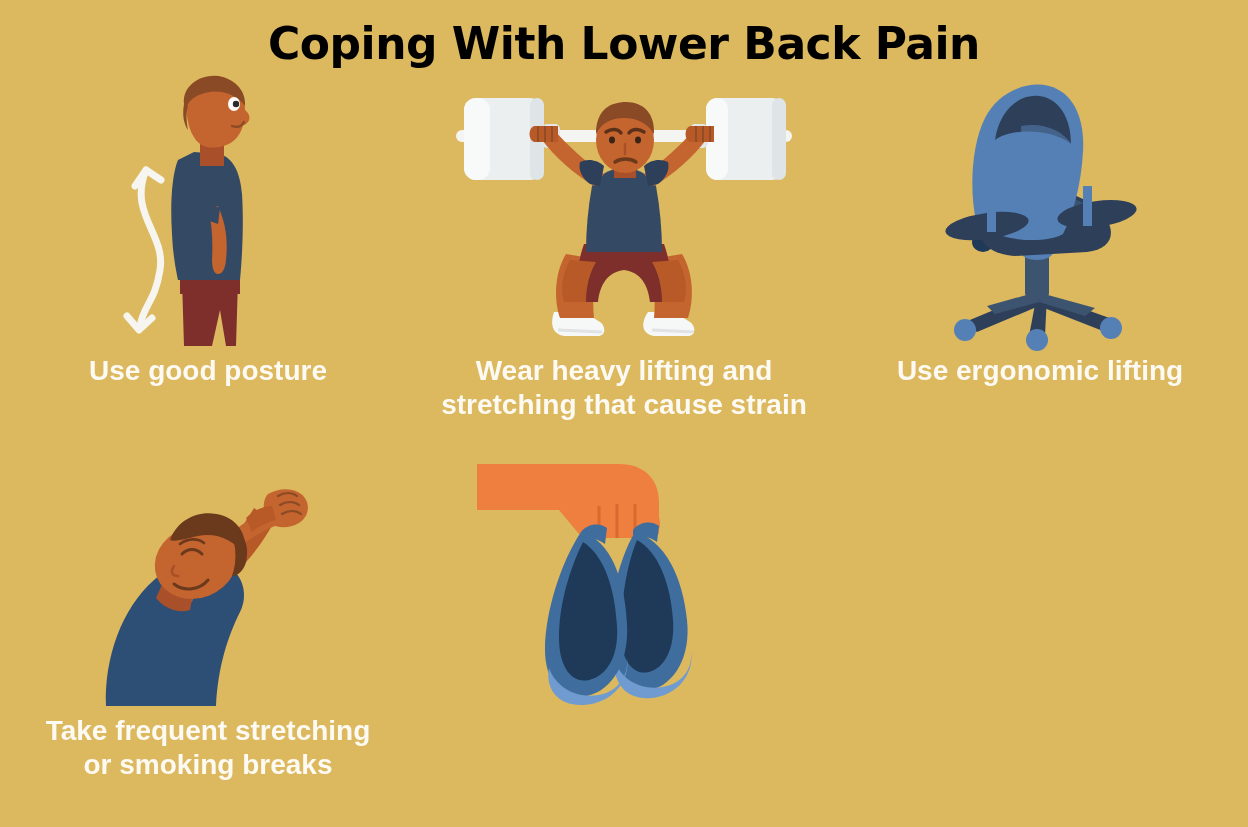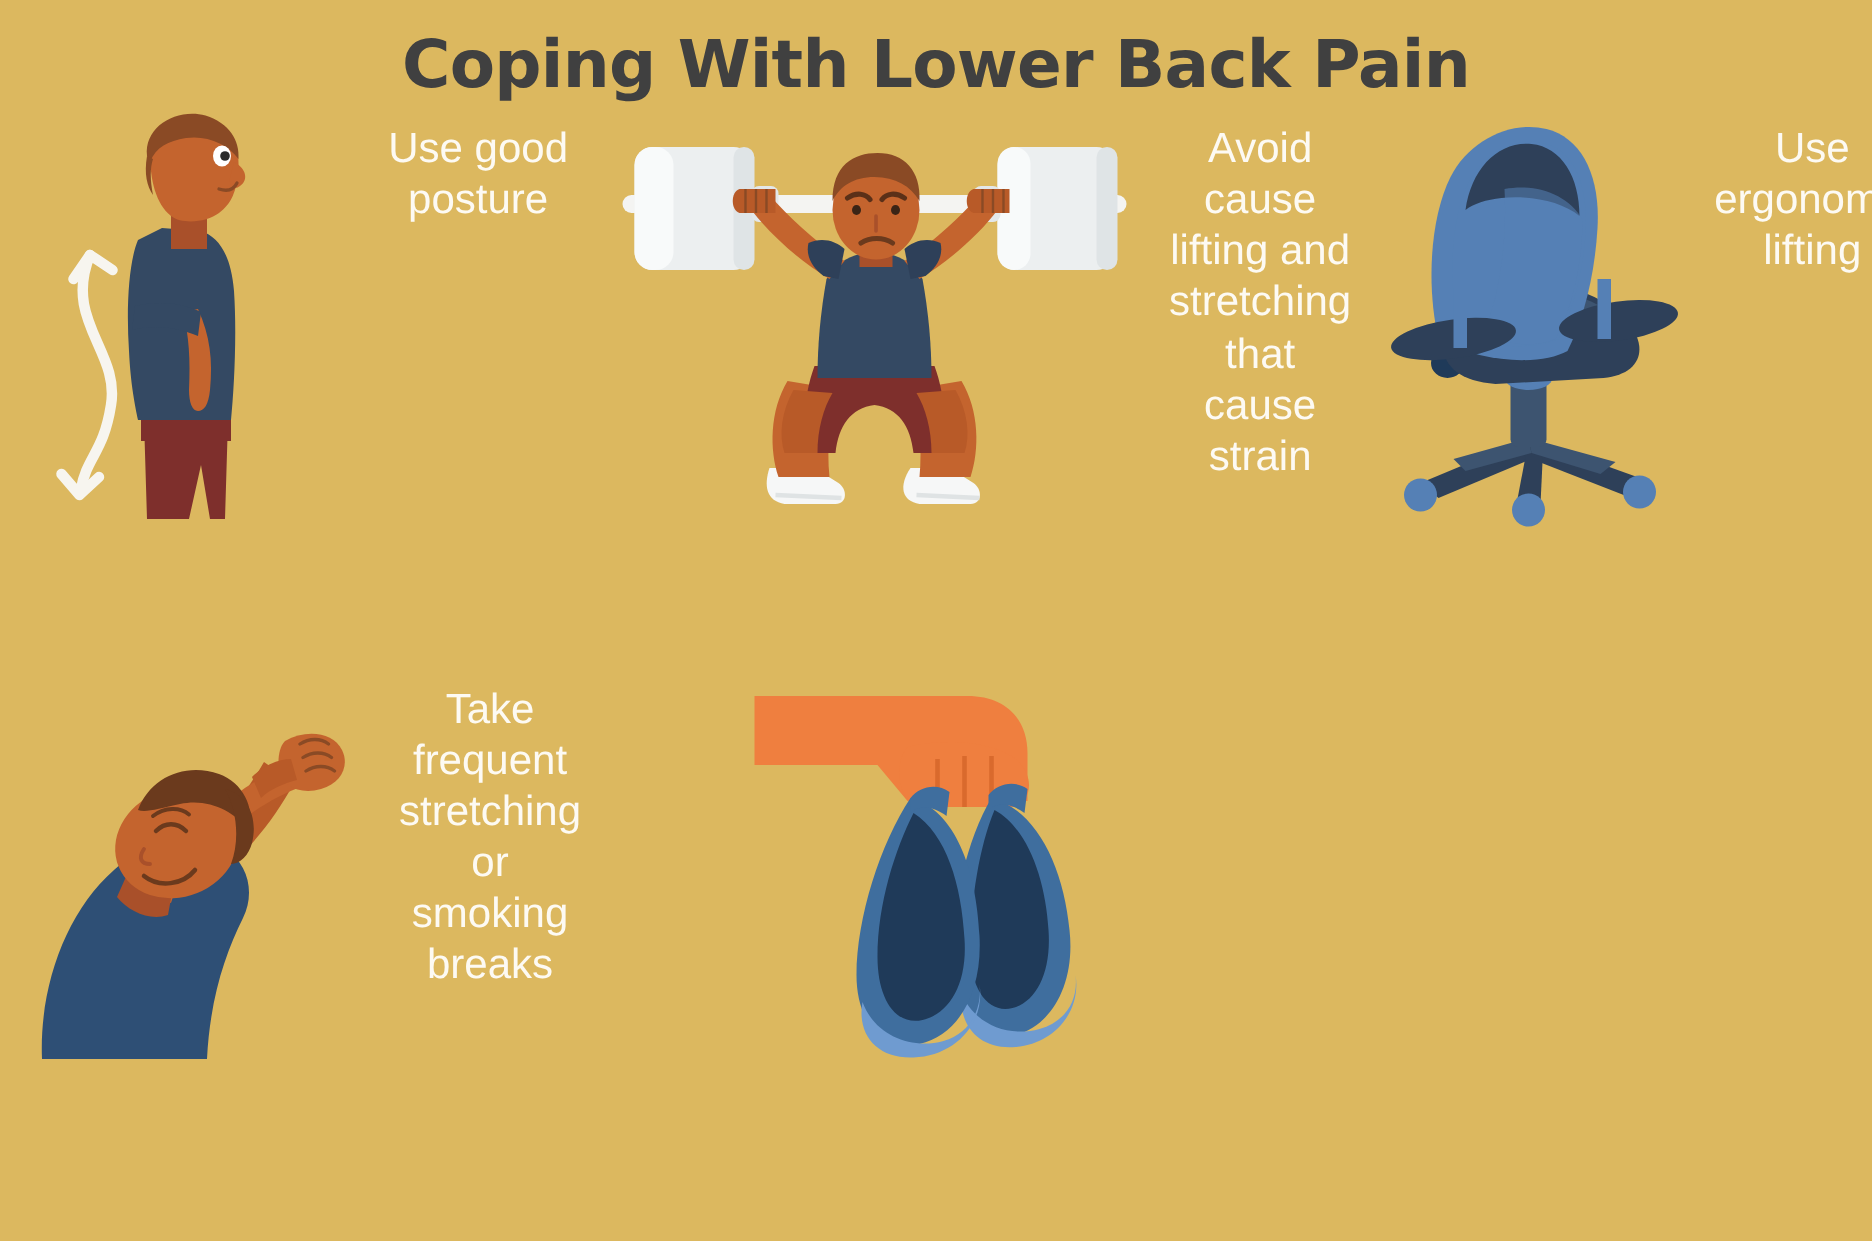--- a/index.html
+++ b/index.html
@@ -21,43 +21,44 @@
     height: 827px;
     position: relative;
     background: #dcb85f;
     display: flex;
     flex-direction: column;
   }
 
   .title {
     width: 100%;
     text-align: center;
-    color: #404040;
+    color: #000000;
     font-size: 44px;
     font-weight: bold;
     letter-spacing: -0.5px;
     line-height: 1;
     padding-top: 22px;
     font-family: "DejaVu Sans", sans-serif;
     white-space: nowrap;
   }
 
   .grid {
     flex: 1;
     display: grid;
     grid-template-columns: repeat(3, 1fr);
     grid-template-rows: 1fr 1fr;
     padding: 8px 0 6px 0;
   }
 
   .cell {
     position: relative;
     display: flex;
-    flex-direction: row;
+    flex-direction: column;
     justify-content: flex-start;
+    font-weight: bold;
   }
 
   .art {
     height: 272px;
     width: 100%;
     display: flex;
     align-items: flex-end;
     justify-content: center;
   }
 
@@ -172,21 +173,21 @@
           <path d="M210 58 C204 54 198 55 195 59" fill="none" stroke="#5b3018" stroke-width="3.4" stroke-linecap="round"></path>
 
           <ellipse cx="178" cy="66" rx="3" ry="3.4" fill="#3a2416"></ellipse>
           <ellipse cx="204" cy="66" rx="3" ry="3.4" fill="#3a2416"></ellipse>
 
           <path d="M191 70 L191 80" stroke="#a9502a" stroke-width="2.4" stroke-linecap="round"></path>
           <path d="M181 88 C187 84 196 84 202 88" fill="none" stroke="#6b3a1d" stroke-width="3.4" stroke-linecap="round"></path>
         </svg>
       </div>
       <div class="caption">
-        <span>Avoid cause lifting and</span><br>
+        <span>Wear heavy lifting and</span><br>
         <span>stretching that cause strain</span>
       </div>
     </div>
 
     <div class="cell">
       <div class="art">
         <svg width="230" height="272" viewBox="0 0 230 272">
 
           <path d="M112 218 L40 248 L52 258 L114 232 Z" fill="#2e4059"></path>
           <path d="M112 218 L190 246 L178 257 L114 232 Z" fill="#2e4059"></path>

